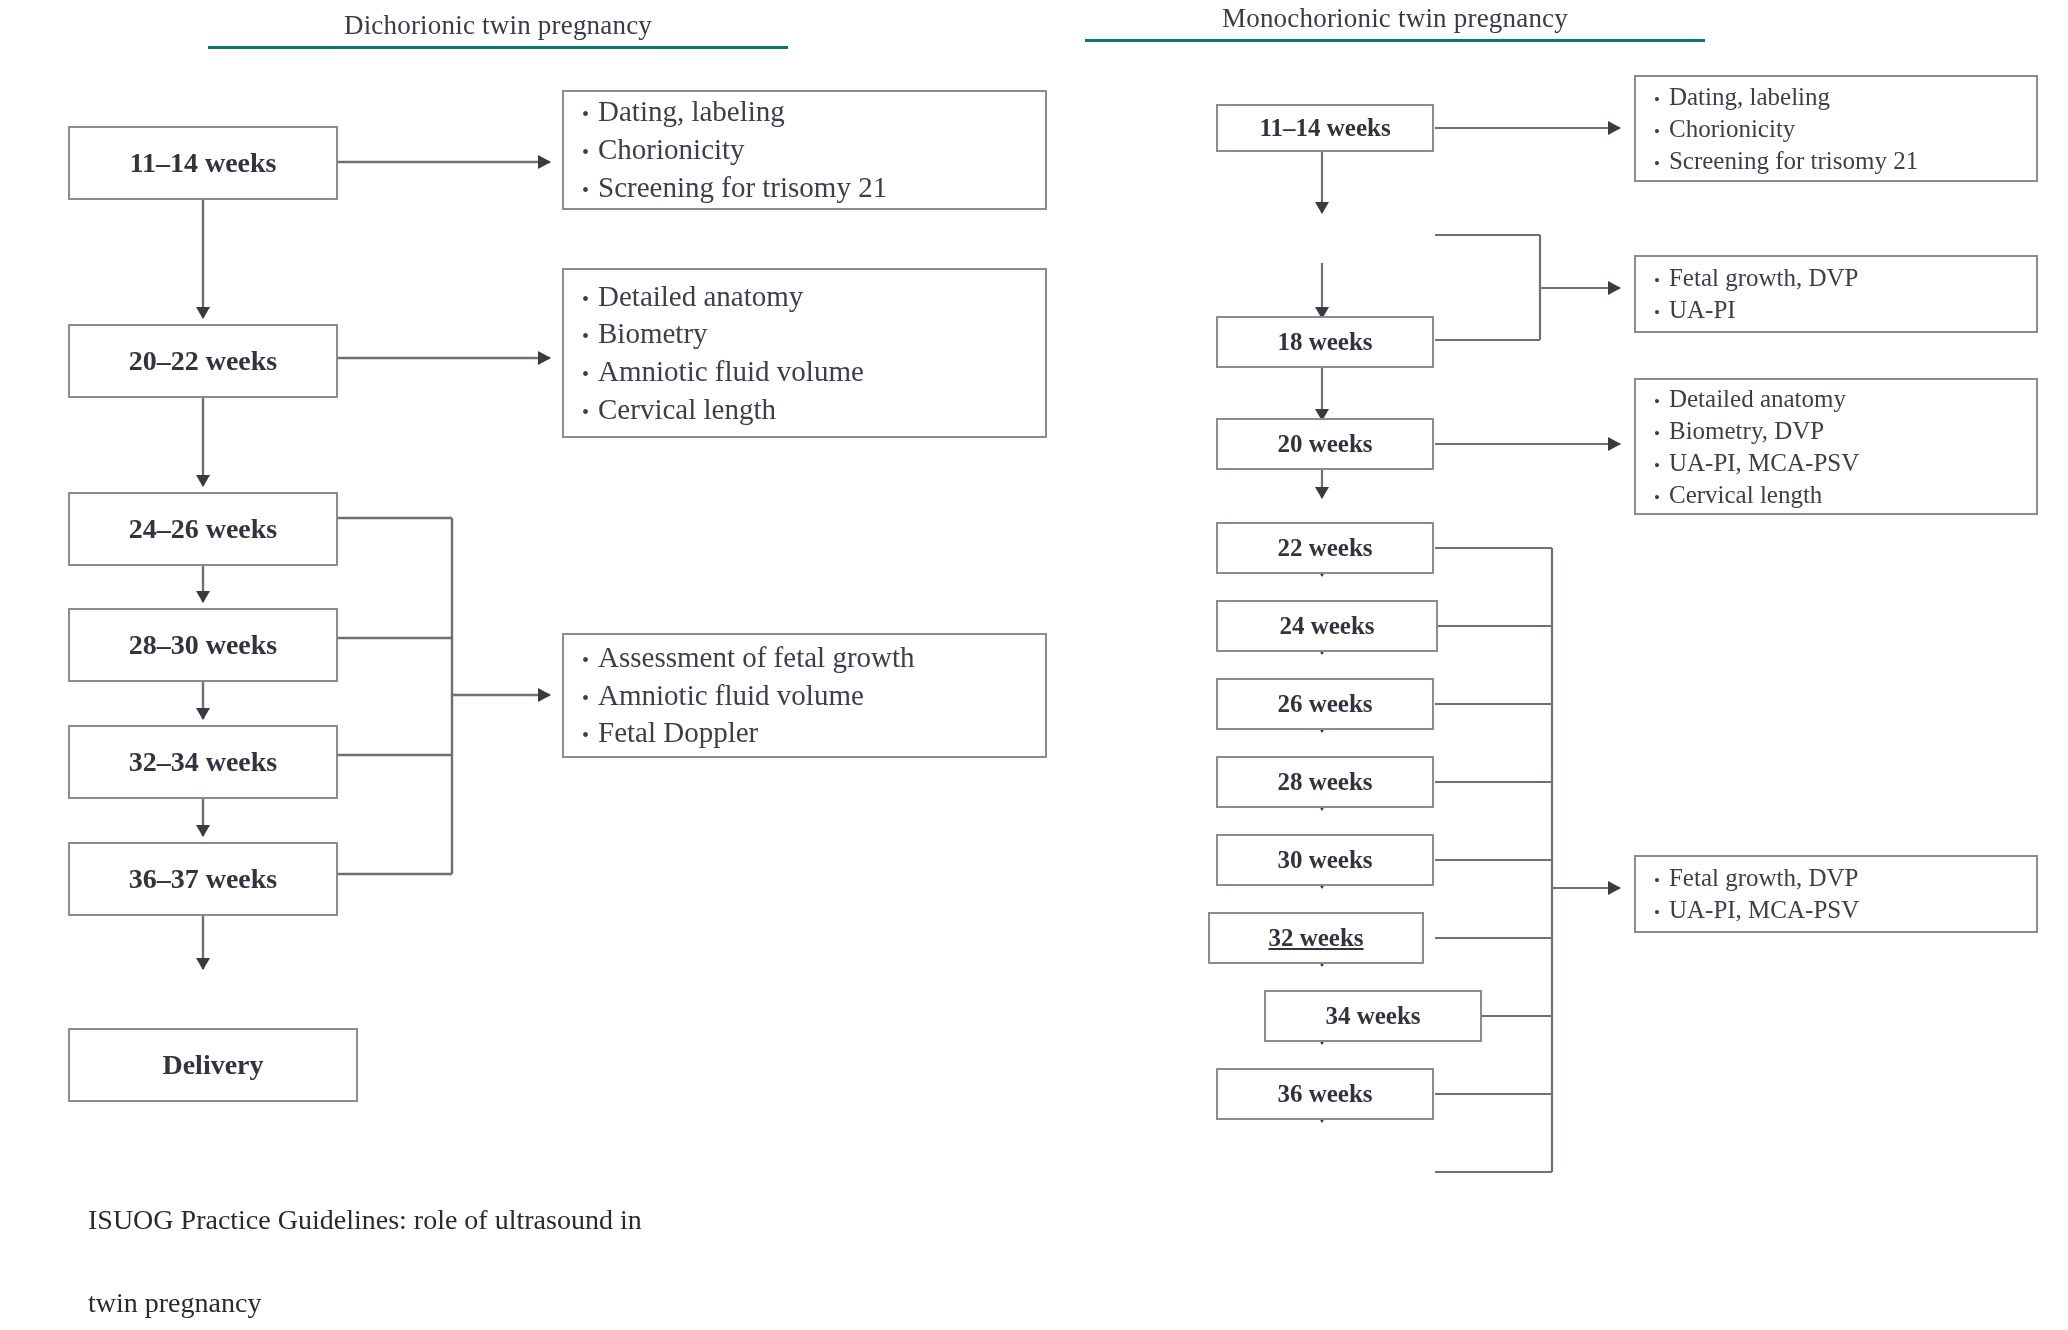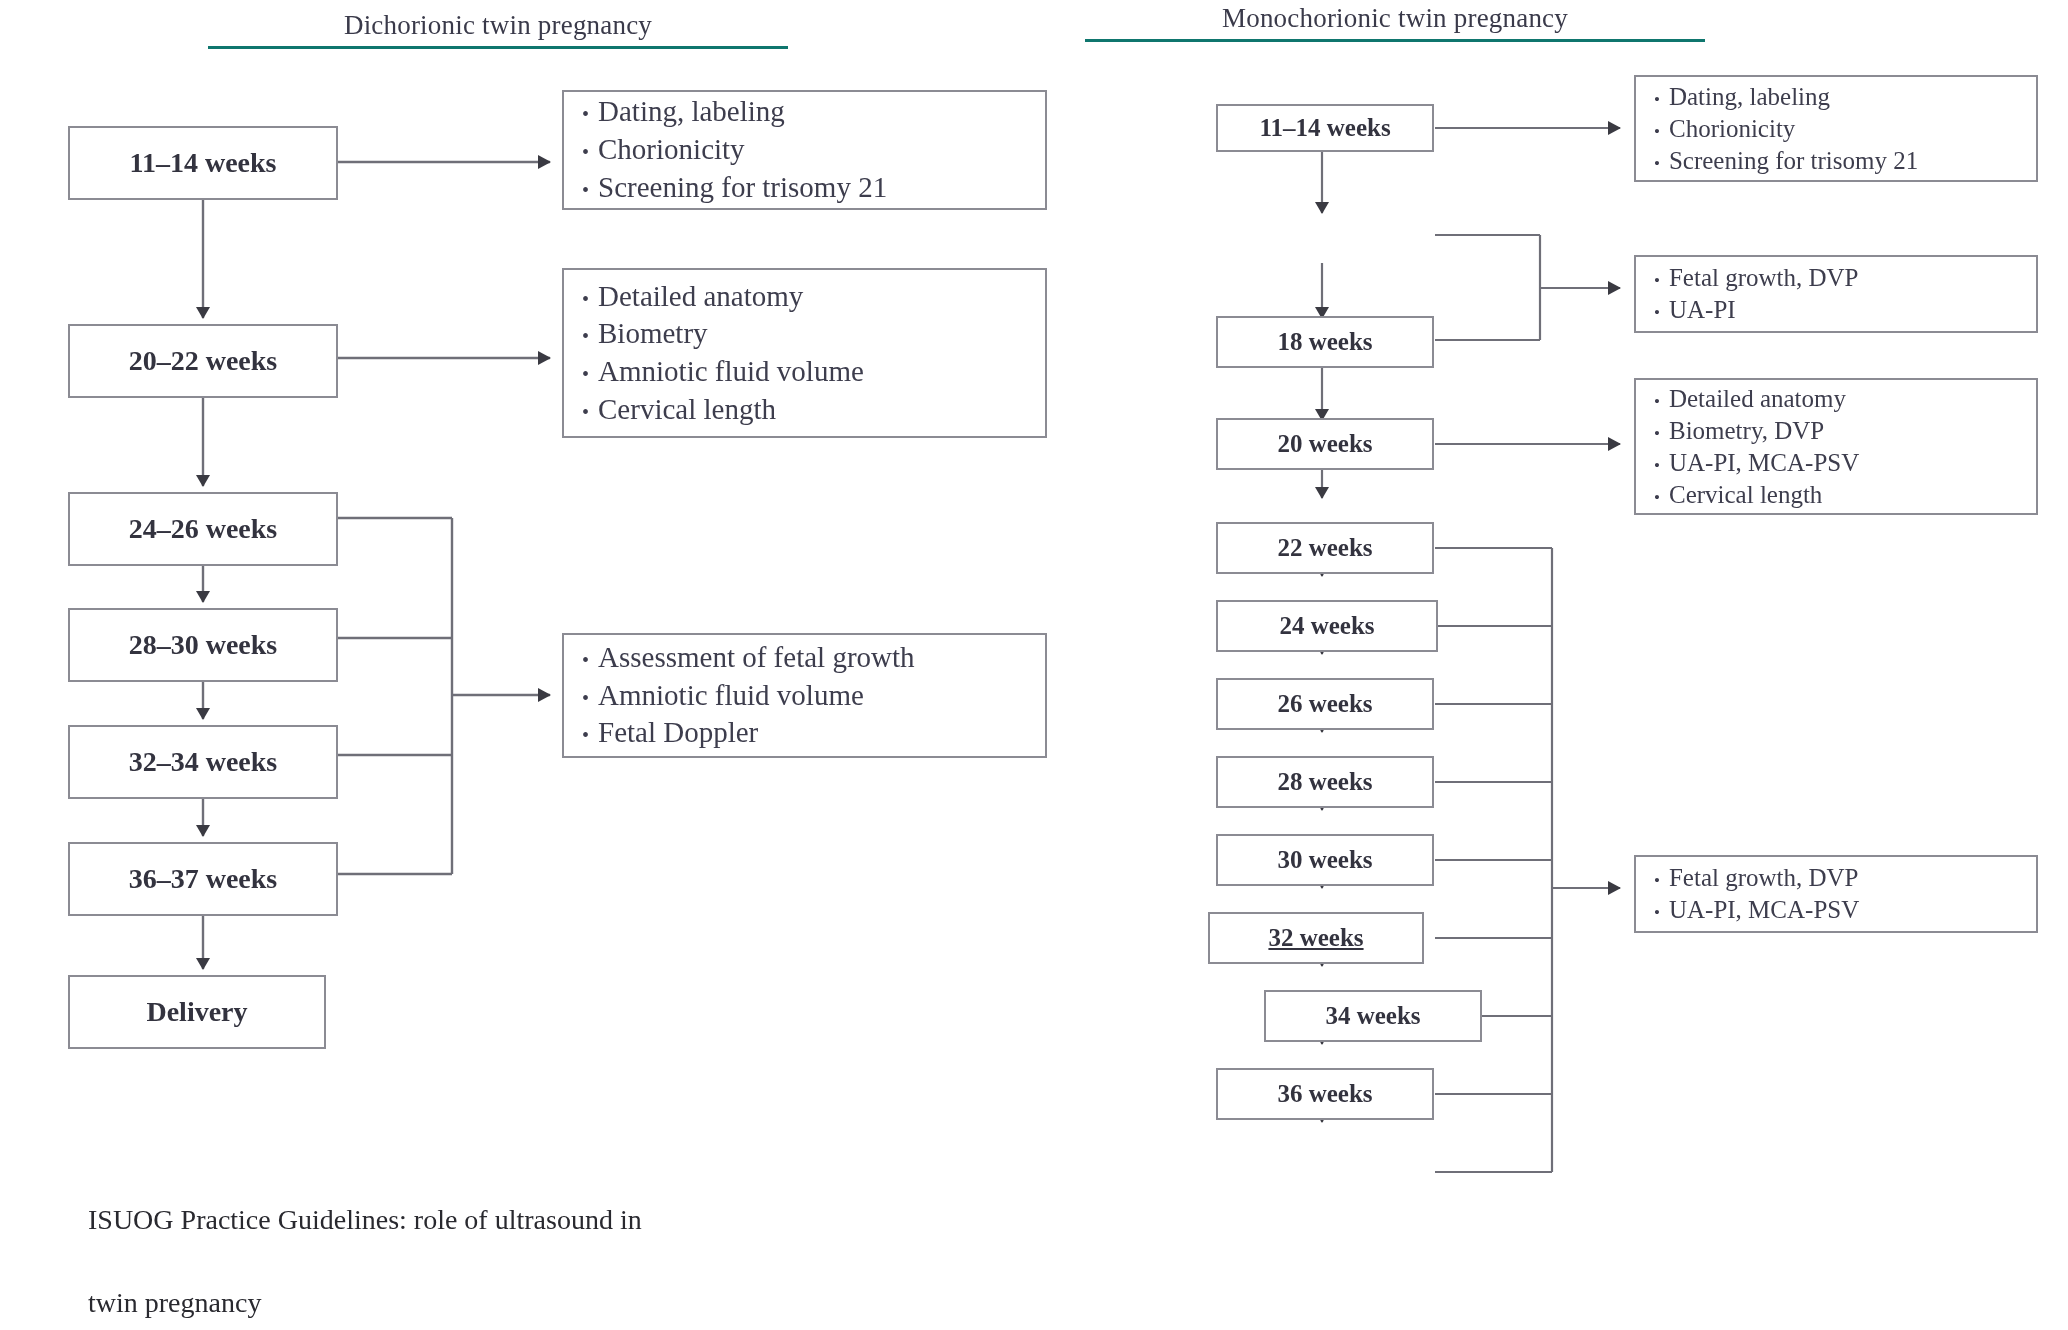--- a/index.html
+++ b/index.html
@@ -167,21 +167,21 @@
   </div>
   <div class="node left" style="left:68px;top:608px;width:270px;height:74px;">
     <span>28–30 weeks</span>
   </div>
   <div class="node left" style="left:68px;top:725px;width:270px;height:74px;">
     <span>32–34 weeks</span>
   </div>
   <div class="node left" style="left:68px;top:842px;width:270px;height:74px;">
     <span>36–37 weeks</span>
   </div>
-  <div class="node left" style="left:68px;top:975px;width:258px;height:74px;">
+  <div class="node left" style="left:68px;top:1028px;width:290px;height:74px;">
     <span>Delivery</span>
   </div>
 
   <div class="detail left" style="left:562px;top:90px;width:485px;height:120px;">
     <div class="li">
       <span class="bullet">•</span>
       <span>Dating, labeling</span>
     </div>
     <div class="li">
       <span class="bullet">•</span>

